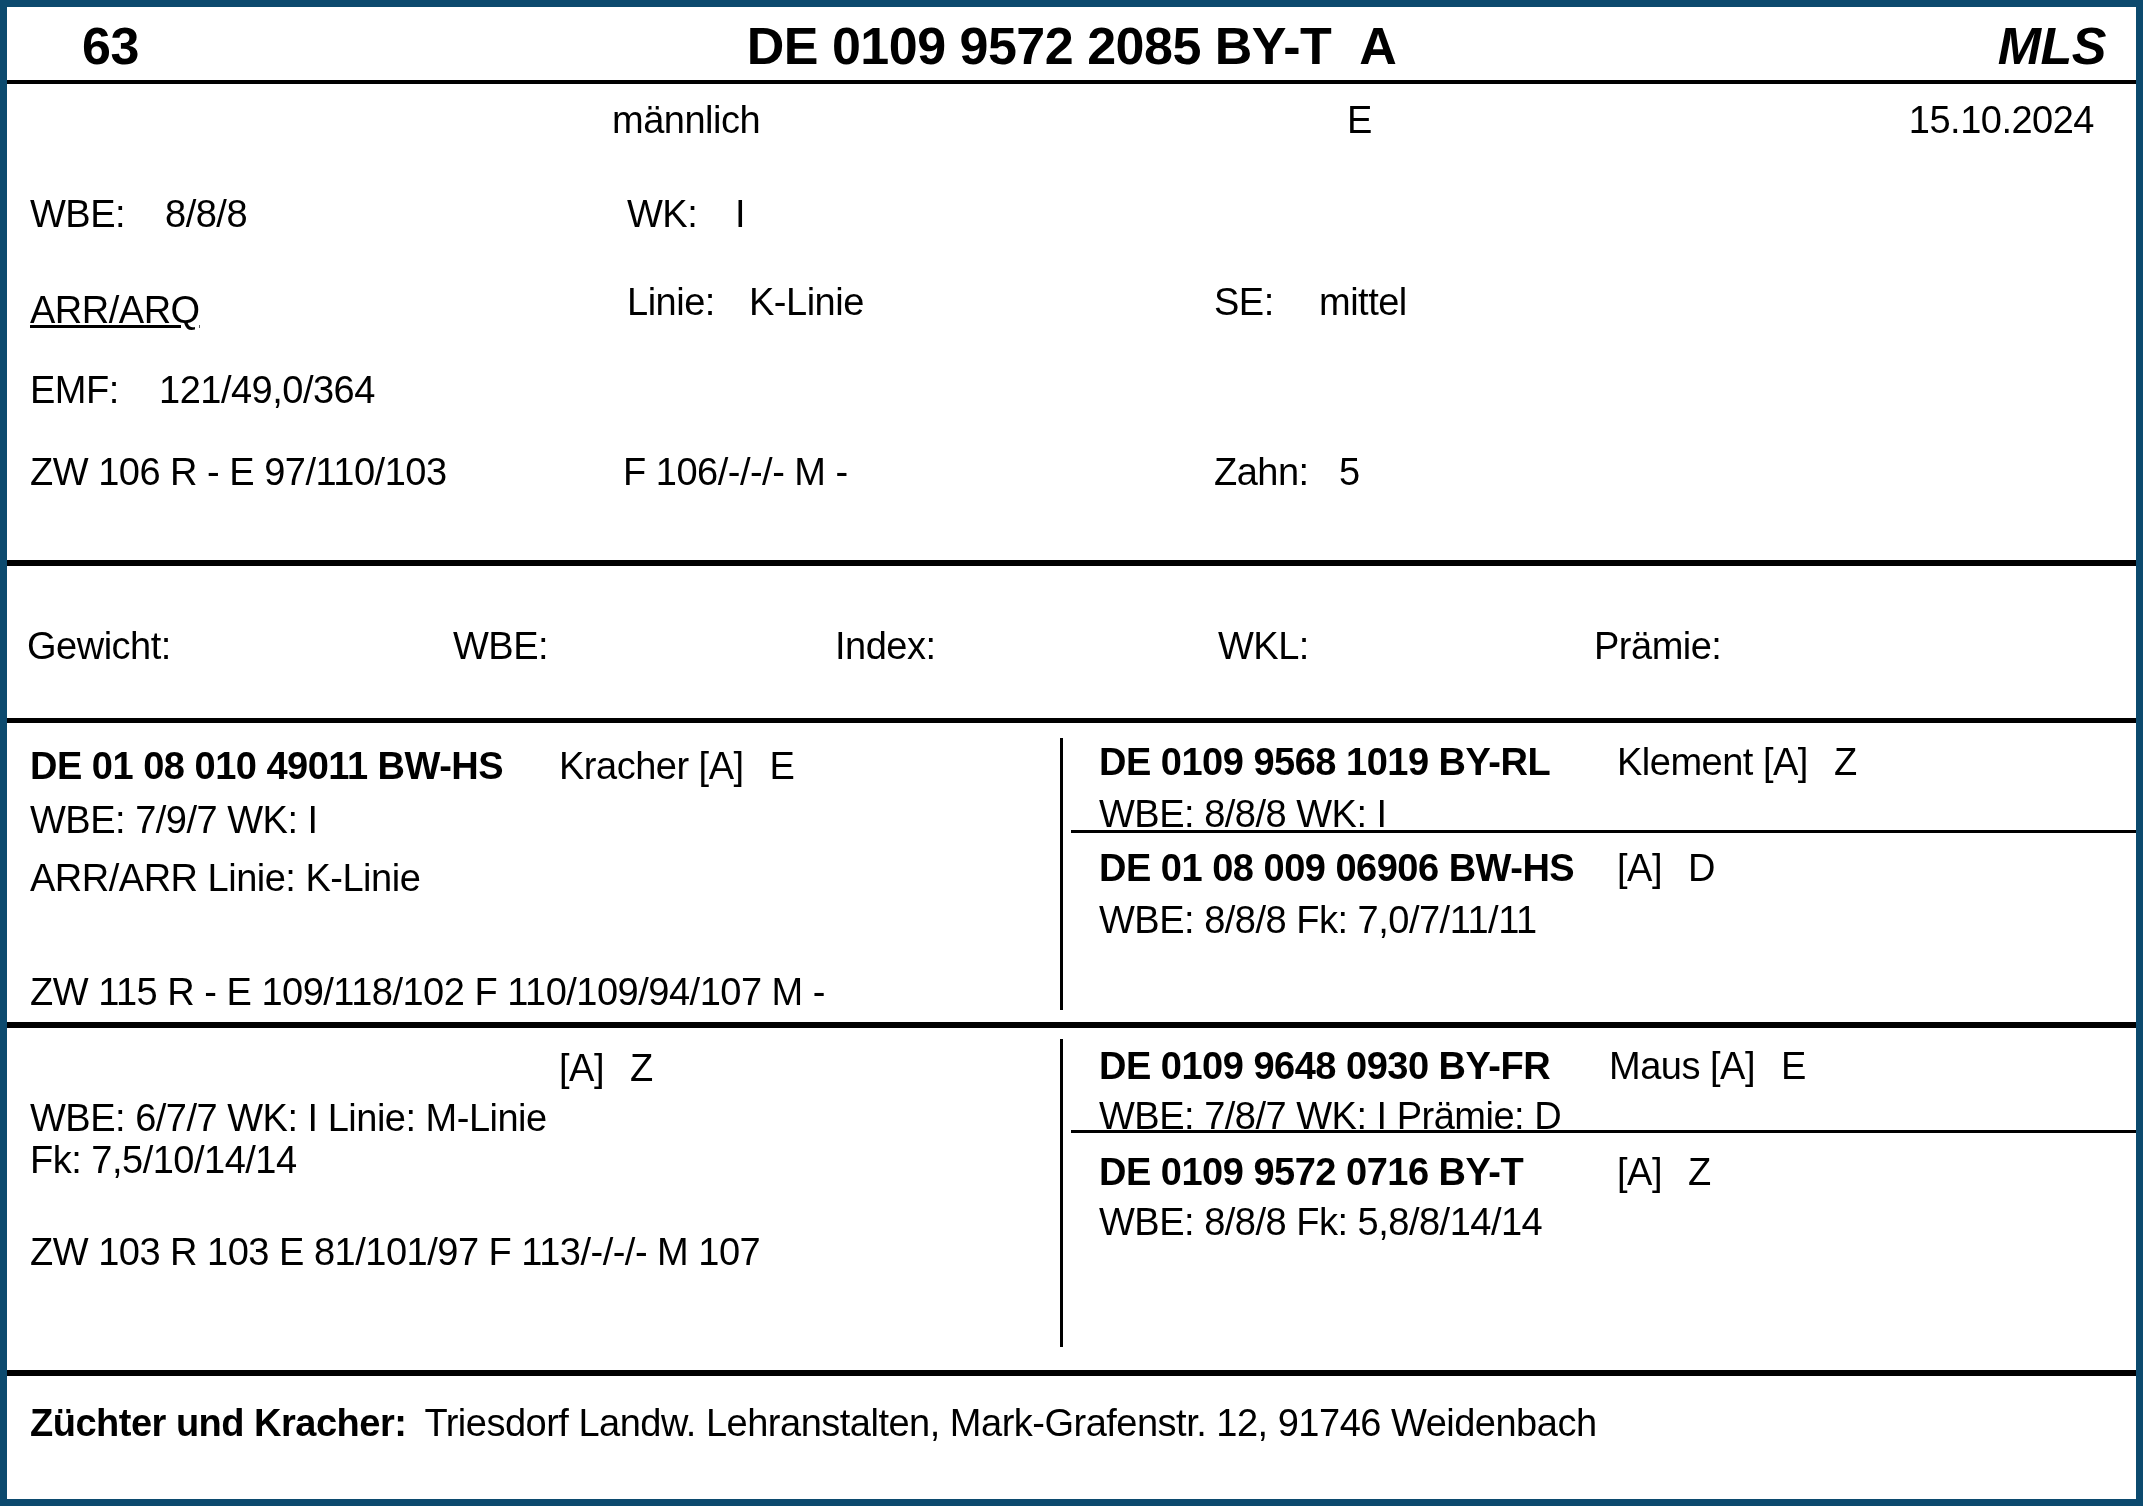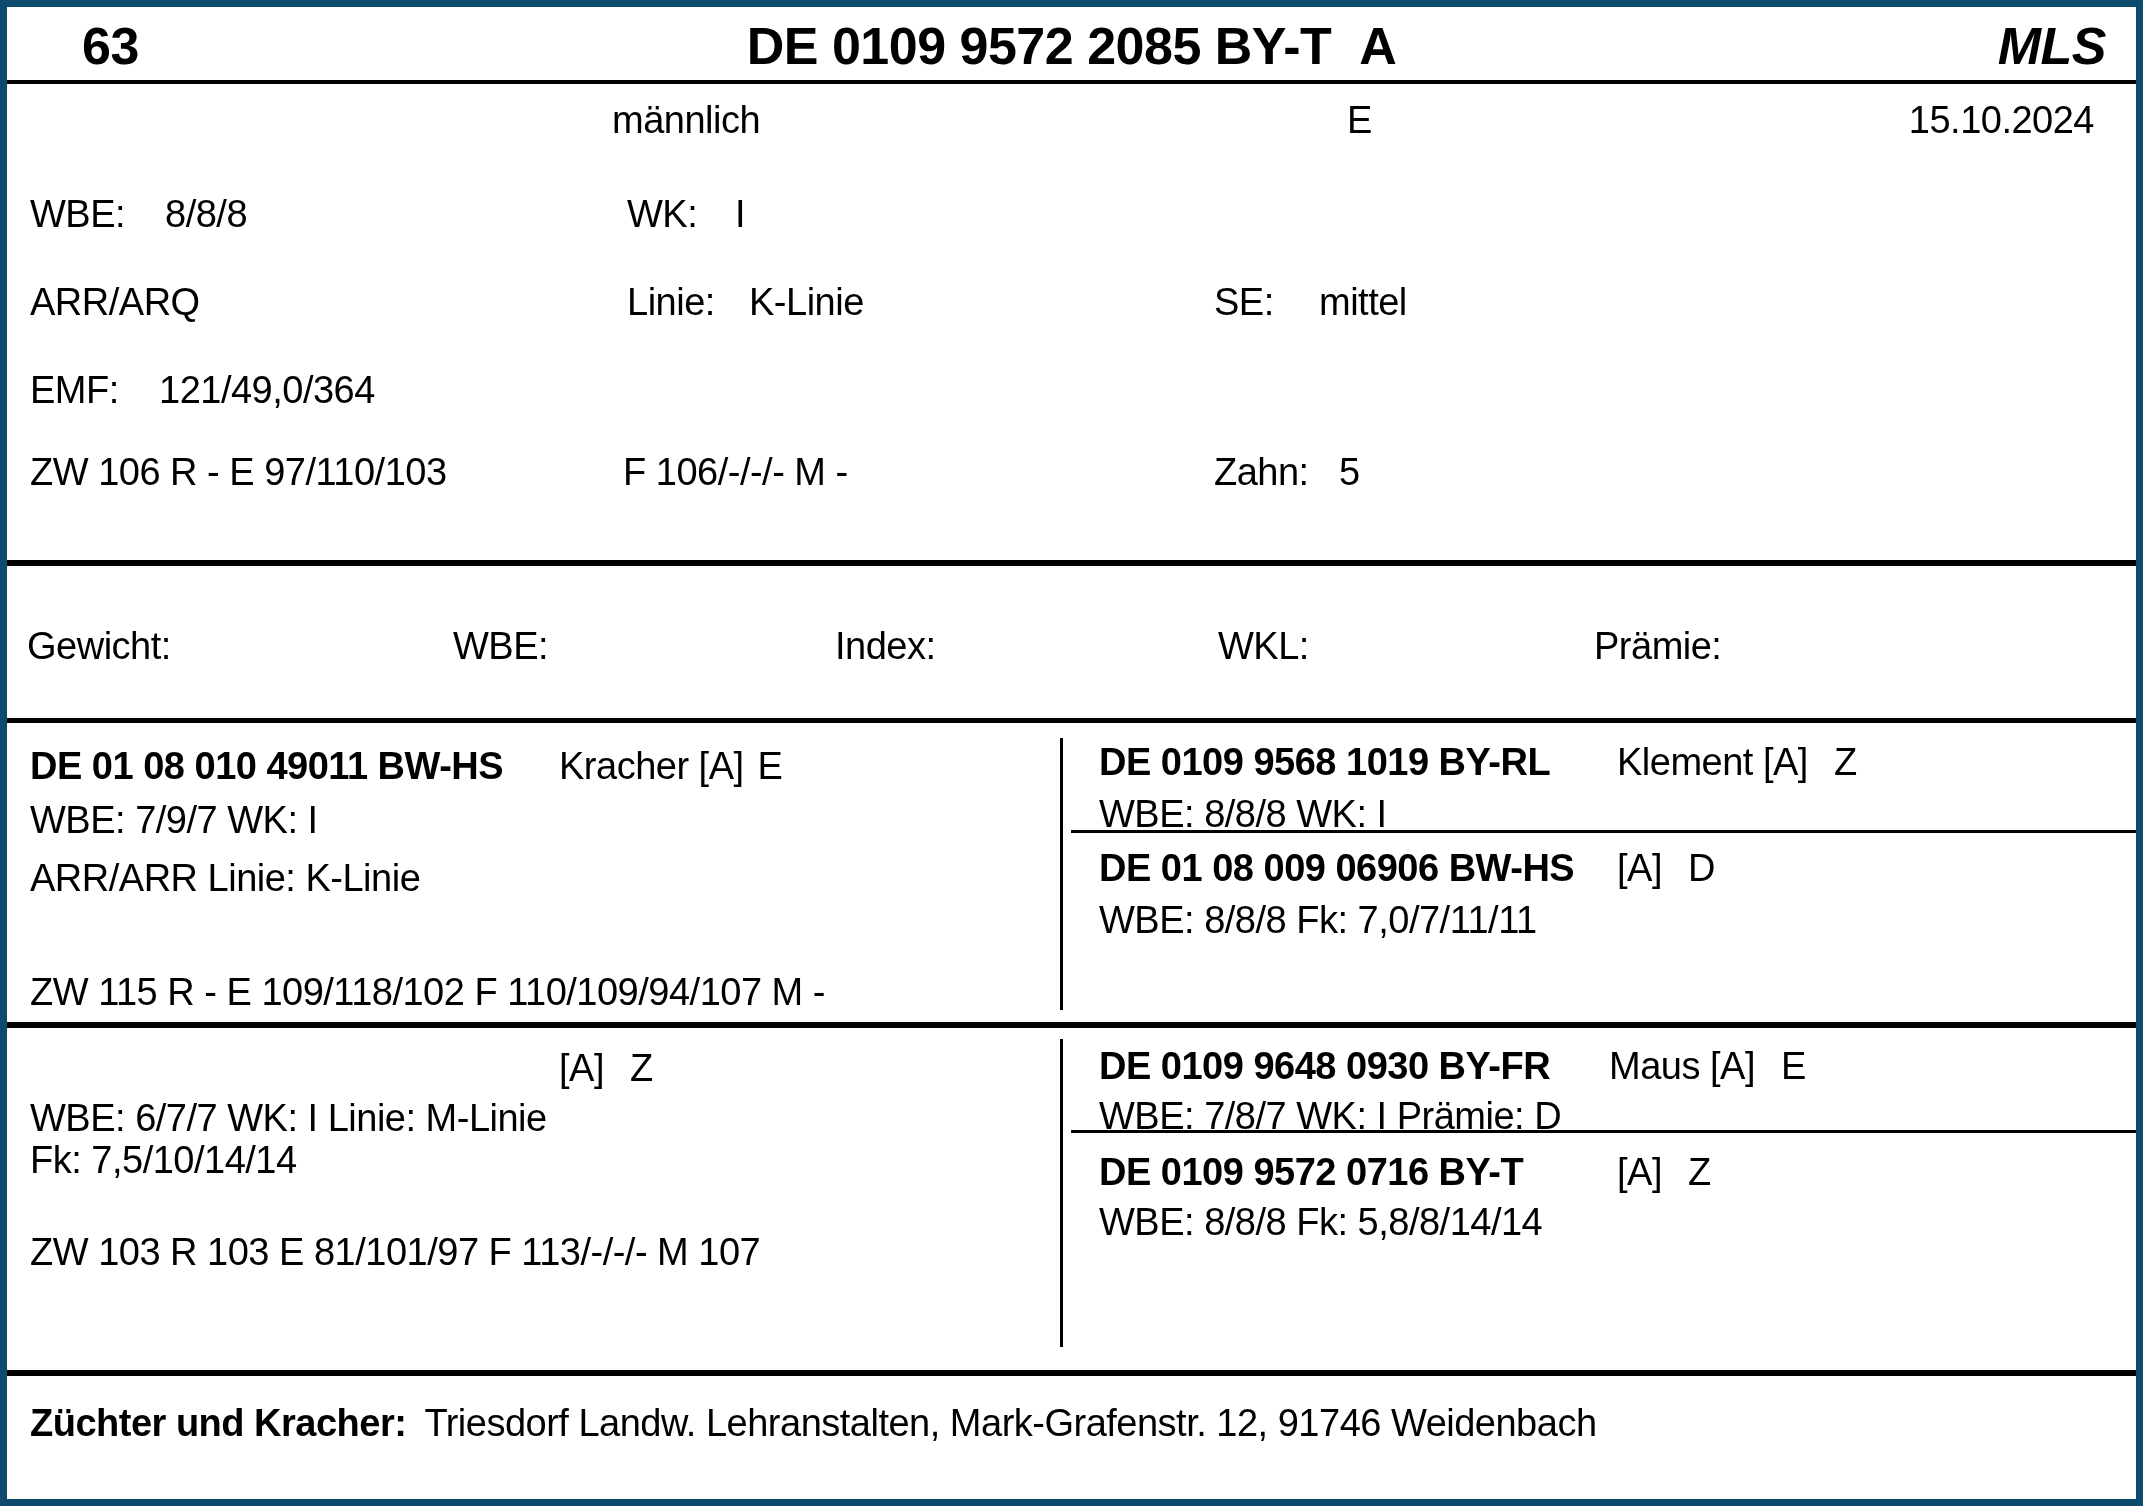--- a/index.html
+++ b/index.html
@@ -36,21 +36,21 @@
 
   <div class="t" style="left:605px; top:92px;">männlich</div>
   <div class="t" style="left:1340px; top:92px;">E</div>
   <div class="t" style="right:42px; top:92px;">15.10.2024</div>
 
   <div class="t" style="left:23px; top:186px;">WBE:</div>
   <div class="t" style="left:158px; top:186px;">8/8/8</div>
   <div class="t" style="left:620px; top:186px;">WK:</div>
   <div class="t" style="left:728px; top:186px;">I</div>
 
-  <div class="t" style="left:23px; top:274px;">ARR/ARQ</div>
+  <div class="t" style="left:23px; top:282px;text-decoration:underline;">ARR/ARQ</div>
   <div class="t" style="left:620px; top:274px;">Linie:</div>
   <div class="t" style="left:742px; top:274px;">K-Linie</div>
   <div class="t" style="left:1207px; top:274px;">SE:</div>
   <div class="t" style="left:1312px; top:274px;">mittel</div>
 
   <div class="t" style="left:23px; top:362px;">EMF:</div>
   <div class="t" style="left:152px; top:362px;">121/49,0/364</div>
 
   <div class="t" style="left:23px; top:444px;">ZW 106 R - E 97/110/103</div>
   <div class="t" style="left:616px; top:444px;">F 106/-/-/- M -</div>
@@ -60,21 +60,21 @@
   <div class="hl" style="top:553px; height:6px;"></div>
   <div class="t" style="left:20px; top:618px;">Gewicht:</div>
   <div class="t" style="left:446px; top:618px;">WBE:</div>
   <div class="t" style="left:828px; top:618px;">Index:</div>
   <div class="t" style="left:1211px; top:618px;">WKL:</div>
   <div class="t" style="left:1587px; top:618px;">Prämie:</div>
 
   <div class="hl" style="top:711px; height:5px;"></div>
 
   <div class="t b" style="left:23px; top:738px;">DE 01 08 010 49011 BW-HS</div>
-  <div class="t flexrow" style="left:552px; top:738px; gap:14px;">
+  <div class="t flexrow" style="left:552px; top:738px; gap:26px;">
     <span>Kracher [A]</span>
     <span>E</span>
   </div>
   <div class="t" style="left:23px; top:792px;">WBE: 7/9/7 WK: I</div>
   <div class="t" style="left:23px; top:850px;">ARR/ARR Linie: K-Linie</div>
   <div class="t" style="left:23px; top:964px;">ZW 115 R - E 109/118/102 F 110/109/94/107 M -</div>
 
   <div class="vl" style="left:1053px; top:731px; width:3px; height:272px;"></div>
 
   <div class="t b" style="left:1092px; top:734px;">DE 0109 9568 1019 BY-RL</div>

